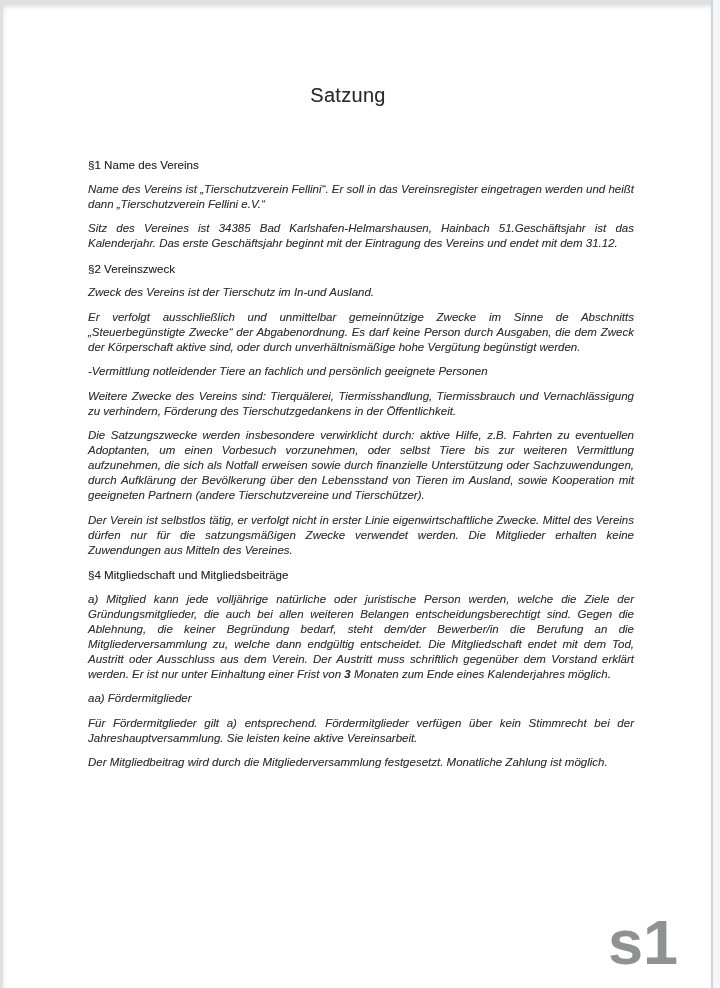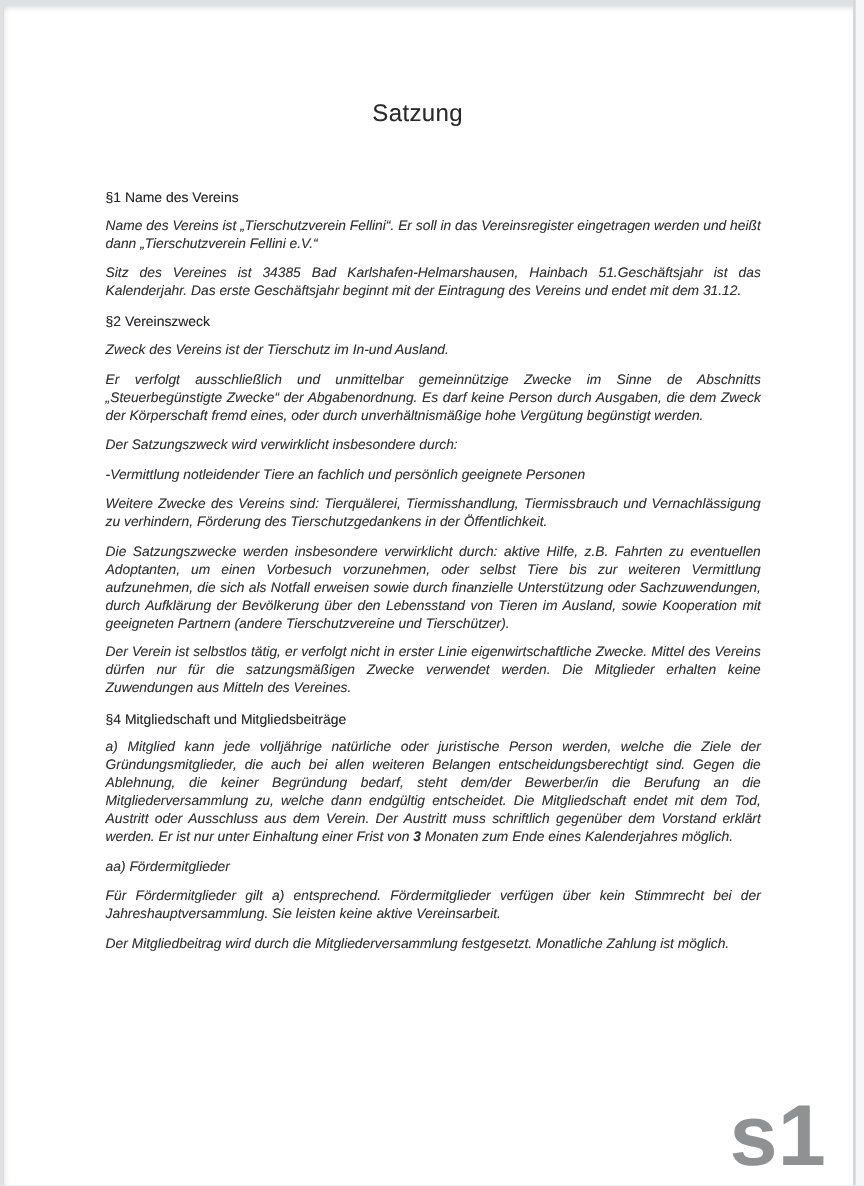--- a/index.html
+++ b/index.html
@@ -1,21 +1,21 @@
 <!DOCTYPE html>
 <html><head>
 <meta charset="utf-8">
 <style>
   html, body { margin: 0; padding: 0; background: #ffffff; }
   .viewport {
     position: relative;
     width: 720px;
     height: 988px;
     overflow: hidden;
-    background: #5eead4;
+    background: #4d7c0f;
     font-family: "Liberation Sans", sans-serif;
   }
   .strip-top {
     position: absolute; left: 0; top: 0;
     width: 720px; height: 5px;
     background: #dee0e2; z-index: 3;
   }
   .strip-left {
     position: absolute; left: 0; top: 0;
     width: 3px; height: 988px;
@@ -65,21 +65,21 @@
   }
   .content p {
     margin: 0 0 9.5px 0;
     text-align: justify;
     font-style: italic;
   }
   .watermark {
     position: absolute;
     left: 605px;
     top: 906px;
-    font-size: 72px;
+    font-size: 63px;
     font-weight: 700;
     line-height: 1;
     color: #909193;
     z-index: 2;
     text-shadow: none;
   }
 </style>
 </head>
 <body>
 
@@ -92,22 +92,21 @@
     <div class="content">
 
       <h1 class="doc-title">Satzung</h1>
 
       <h2 class="sec">§1 Name des Vereins</h2>
       <p>Name des Vereins ist „Tierschutzverein Fellini“. Er soll in das Vereinsregister eingetragen werden und heißt dann „Tierschutzverein Fellini e.V.“</p>
       <p>Sitz des Vereines ist 34385 Bad Karlshafen-Helmarshausen, Hainbach 51.Geschäftsjahr ist das Kalenderjahr. Das erste Geschäftsjahr beginnt mit der Eintragung des Vereins und endet mit dem 31.12.</p>
 
       <h2 class="sec">§2 Vereinszweck</h2>
       <p>Zweck des Vereins ist der Tierschutz im In-und Ausland.</p>
-      <p>Er verfolgt ausschließlich und unmittelbar gemeinnützige Zwecke im Sinne de Abschnitts „Steuerbegünstigte Zwecke“ der Abgabenordnung. Es darf keine Person durch Ausgaben, die dem Zweck der Körperschaft fremd eines, oder durch unverhältnismäßige hohe Vergütung begünstigt werden.</p>
-      <p>Der Satzungszweck wird verwirklicht insbesondere durch:</p>
+      <p>Er verfolgt ausschließlich und unmittelbar gemeinnützige Zwecke im Sinne de Abschnitts „Steuerbegünstigte Zwecke“ der Abgabenordnung. Es darf keine Person durch Ausgaben, die dem Zweck der Körperschaft aktive sind, oder durch unverhältnismäßige hohe Vergütung begünstigt werden.</p>
       <p>-Vermittlung notleidender Tiere an fachlich und persönlich geeignete Personen</p>
       <p>Weitere Zwecke des Vereins sind: Tierquälerei, Tiermisshandlung, Tiermissbrauch und Vernachlässigung zu verhindern, Förderung des Tierschutzgedankens in der Öffentlichkeit.</p>
       <p>Die Satzungszwecke werden insbesondere verwirklicht durch: aktive Hilfe, z.B. Fahrten zu eventuellen Adoptanten, um einen Vorbesuch vorzunehmen, oder selbst Tiere bis zur weiteren Vermittlung aufzunehmen, die sich als Notfall erweisen sowie durch finanzielle Unterstützung oder Sachzuwendungen, durch Aufklärung der Bevölkerung über den Lebensstand von Tieren im Ausland, sowie Kooperation mit geeigneten Partnern (andere Tierschutzvereine und Tierschützer).</p>
 
       <p>Der Verein ist selbstlos tätig, er verfolgt nicht in erster Linie eigenwirtschaftliche Zwecke. Mittel des Vereins dürfen nur für die satzungsmäßigen Zwecke verwendet werden. Die Mitglieder erhalten keine Zuwendungen aus Mitteln des Vereines.</p>
 
       <h2 class="sec">§4 Mitgliedschaft und Mitgliedsbeiträge</h2>
       <p><span>a) Mitglied kann jede volljährige natürliche oder juristische Person werden, welche die Ziele der Gründungsmitglieder, die auch bei allen weiteren Belangen entscheidungsberechtigt sind. Gegen die Ablehnung, die keiner Begründung bedarf, steht dem/der Bewerber/in die Berufung an die Mitgliederversammlung zu, welche dann endgültig entscheidet. Die Mitgliedschaft endet mit dem Tod, Austritt oder Ausschluss aus dem Verein. Der Austritt muss schriftlich gegenüber dem Vorstand erklärt werden. Er ist nur unter Einhaltung einer Frist von </span><b>3</b><span> Monaten zum Ende eines Kalenderjahres möglich.</span></p>
       <p>aa) Fördermitglieder</p>
       <p>Für Fördermitglieder gilt a) entsprechend. Fördermitglieder verfügen über kein Stimmrecht bei der Jahreshauptversammlung. Sie leisten keine aktive Vereinsarbeit.</p>

